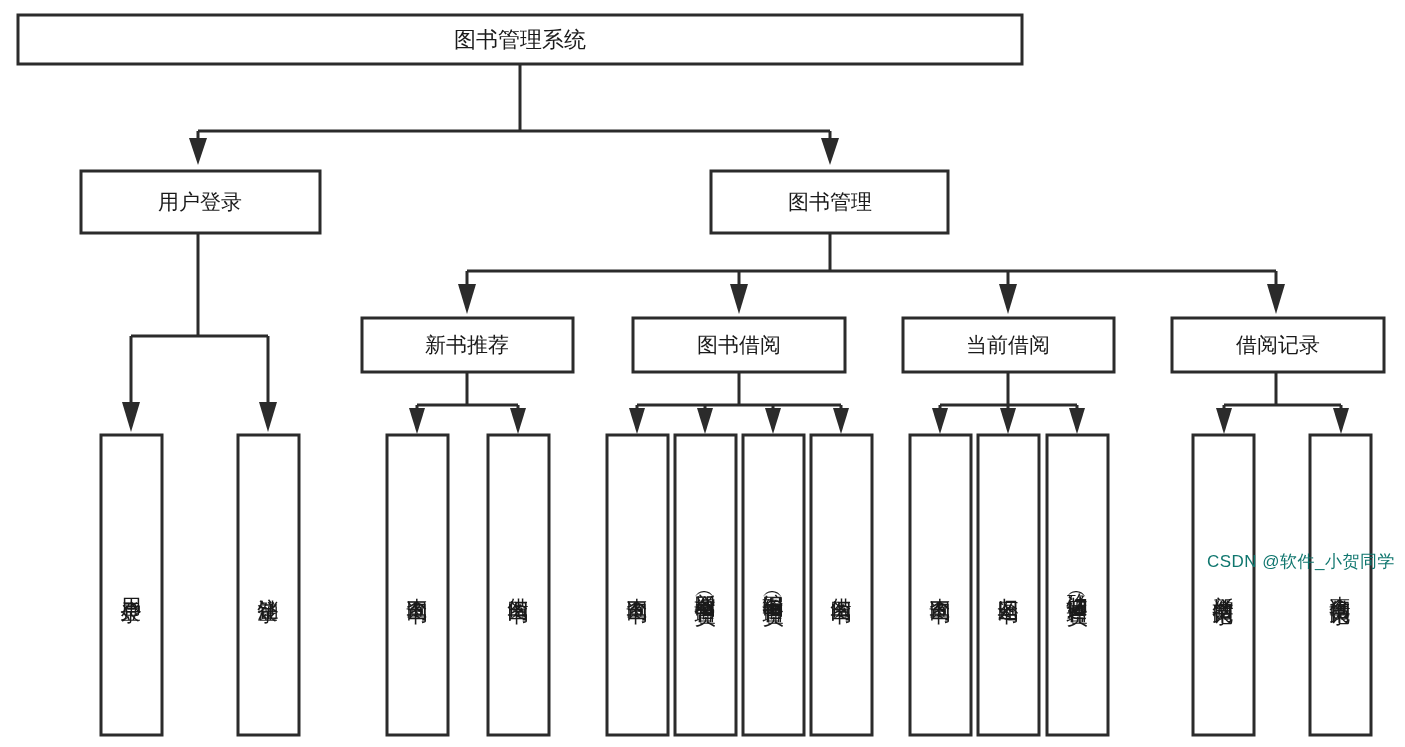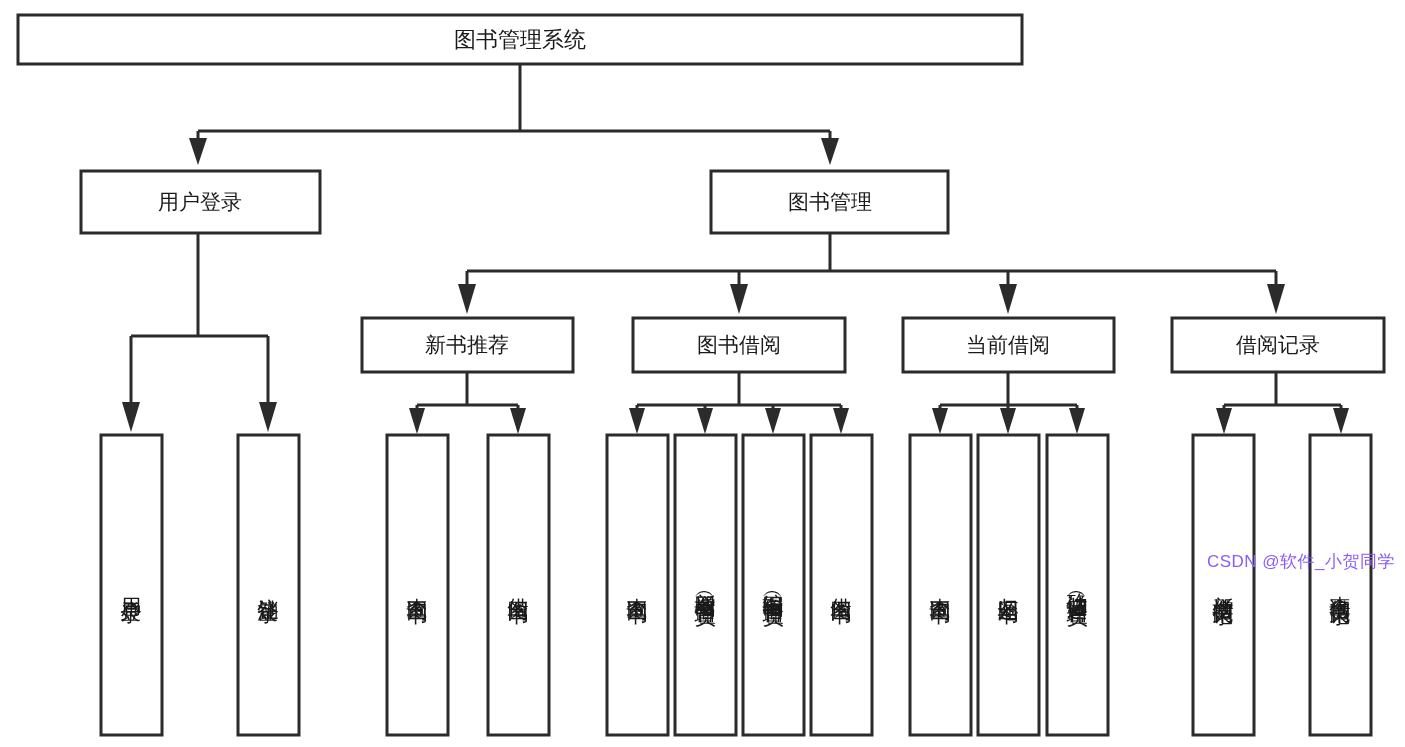--- a/index.html
+++ b/index.html
@@ -68,21 +68,21 @@
     font-size: 21px;
     color: #1a1a1a;
     line-height: 1;
     white-space: nowrap;
     text-align: center;
   }
   .watermark {
     position: absolute;
     right: 10px;
     bottom: 6px;
-    color: #8b5cf6;
+    color: #0f766e;
     font-size: 17px;
     font-family: "Liberation Sans", "DejaVu Sans", sans-serif;
     letter-spacing: 0.5px;
     white-space: nowrap;
   }
 </style>
 </head>
 <body>
 
 <div id="diagram-root">

